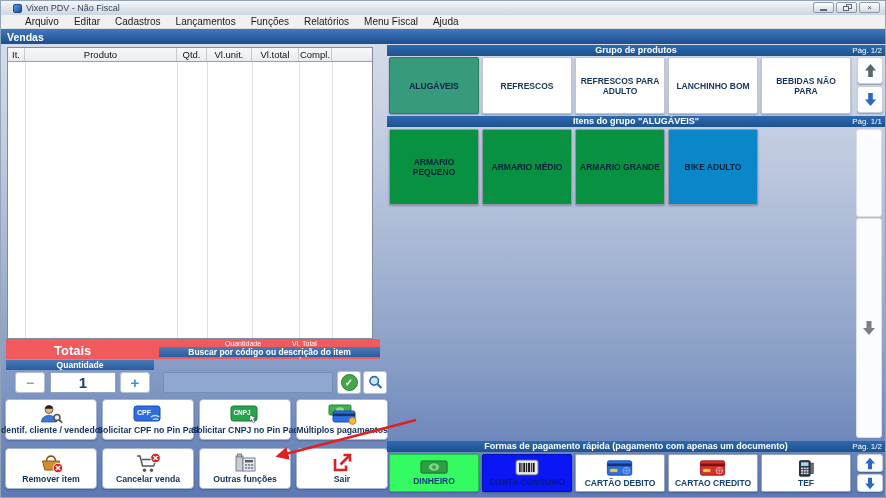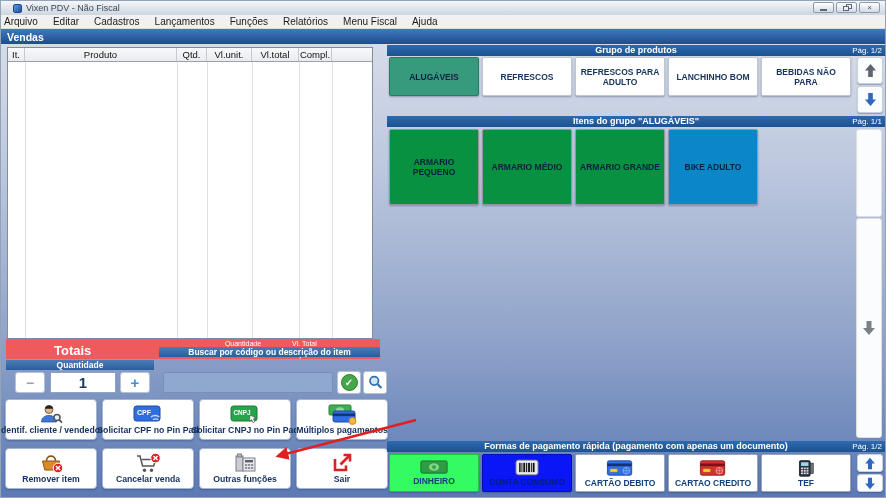--- a/index.html
+++ b/index.html
@@ -17,21 +17,21 @@
   .win-btn{width:21px;height:11px;border:1px solid #8e99a8;border-radius:2px;
     background:linear-gradient(#ffffff,#d3dae4);display:flex;align-items:center;justify-content:center;
     font-size:8px;line-height:8px;color:#48505e;}
   .glyph-min{width:7px;height:2px;background:#5a6575;margin-top:4px;}
   .glyph-restore{position:relative;width:8px;height:7px;}
   .glyph-restore::before{content:"";position:absolute;left:3px;top:0;width:4px;height:3px;border:1px solid #5a6575;}
   .glyph-restore::after{content:"";position:absolute;left:0;top:2px;width:4px;height:3px;border:1px solid #5a6575;background:#e9eef4;}
 
   
   .menubar{position:absolute;top:14px;left:0;width:100%;height:14px;background:#f1f1f1;
-    border-bottom:1px solid #dcdcdc;display:flex;align-items:center;gap:15px;padding-left:3px;
+    border-bottom:1px solid #dcdcdc;display:flex;align-items:center;gap:15px;padding-left:24px;
     font-size:10px;color:#1b1b1b;}
 
   
   .viewbar{position:absolute;top:28px;left:0;width:100%;height:15px;
     background:linear-gradient(#4079bf,#1d4d8d);color:#fff;font-weight:bold;font-size:10.5px;
     display:flex;align-items:center;padding-left:6px;}
 
   
   .client{position:absolute;top:43px;left:0;width:886px;height:455px;
     background:linear-gradient(#d6dce8 0%,#bcc7de 28%,#8fa3c9 65%,#5c79b5 100%);}
@@ -70,21 +70,21 @@
   .abtn{position:absolute;height:41px;width:92px;background:#fff;border:1px solid #a4b6d2;border-radius:4px;
     box-shadow:0 1px 2px rgba(20,40,80,.3);display:flex;flex-direction:column;align-items:center;
     justify-content:center;gap:1px;padding:1px;}
   .abtn .lbl{font-size:8.7px;font-weight:bold;color:#13305e;text-align:center;line-height:1.05;white-space:nowrap;}
 
   
   .rp-hdr{position:absolute;left:386px;width:498px;height:11px;
     background:linear-gradient(#2d6ab0,#1c528f);color:#fff;font-size:9px;font-weight:bold;
     text-align:center;line-height:11px;}
   .rp-page{position:absolute;right:3px;top:0;font-size:8px;font-weight:normal;}
-  .gbtn{position:absolute;width:90px;height:39px;background:#fff;border:1px solid #c0c7d2;border-radius:2px;
+  .gbtn{position:absolute;width:90px;height:57px;background:#fff;border:1px solid #c0c7d2;border-radius:2px;
     box-shadow:0 1px 2px rgba(20,40,80,.35);display:flex;align-items:center;justify-content:center;
     font-size:8.5px;font-weight:bold;color:#16335f;text-align:center;padding:2px;}
   .gbtn.selected{background:#379a7d;border-color:#2c7a64;color:#0c2340;}
   .ibtn{position:absolute;width:90px;height:76px;border:1px solid #8e98a8;border-radius:2px;
     box-shadow:0 1px 2px rgba(20,40,80,.35);display:flex;align-items:center;justify-content:center;
     font-size:8.5px;font-weight:bold;color:#04223e;text-align:center;padding:2px;}
   .ibtn.green{background:#079140;}
   .ibtn.blue{background:#0a87c9;}
   .arrow-btn{position:absolute;left:856px;width:26px;background:#fbfcfd;border:1px solid #c9d0da;
     border-radius:3px;display:flex;align-items:center;justify-content:center;

